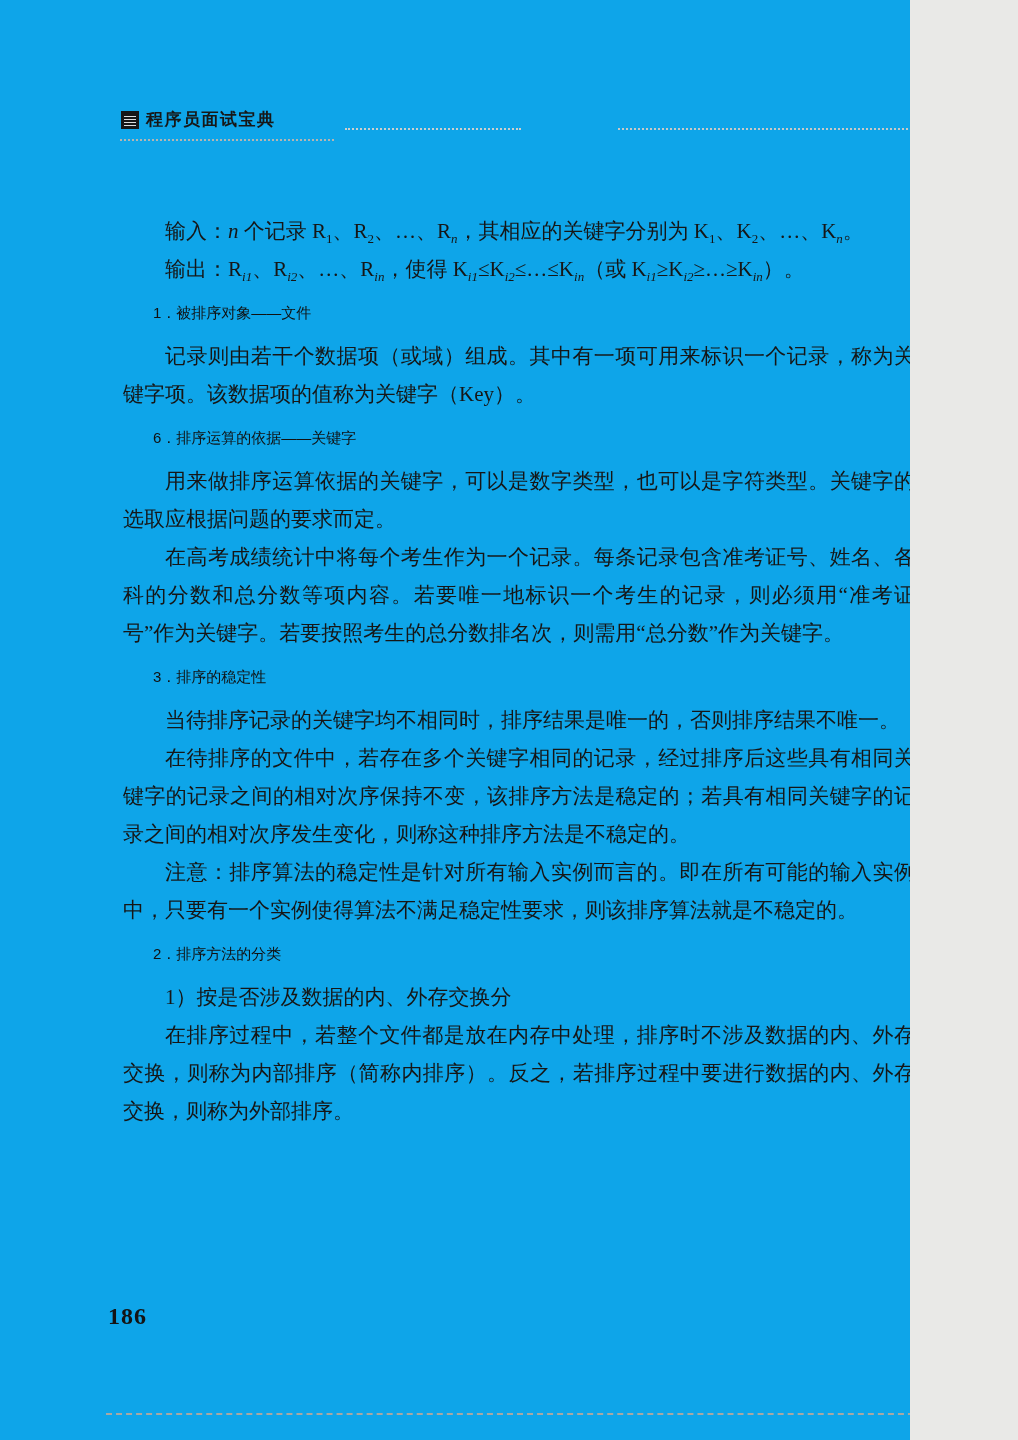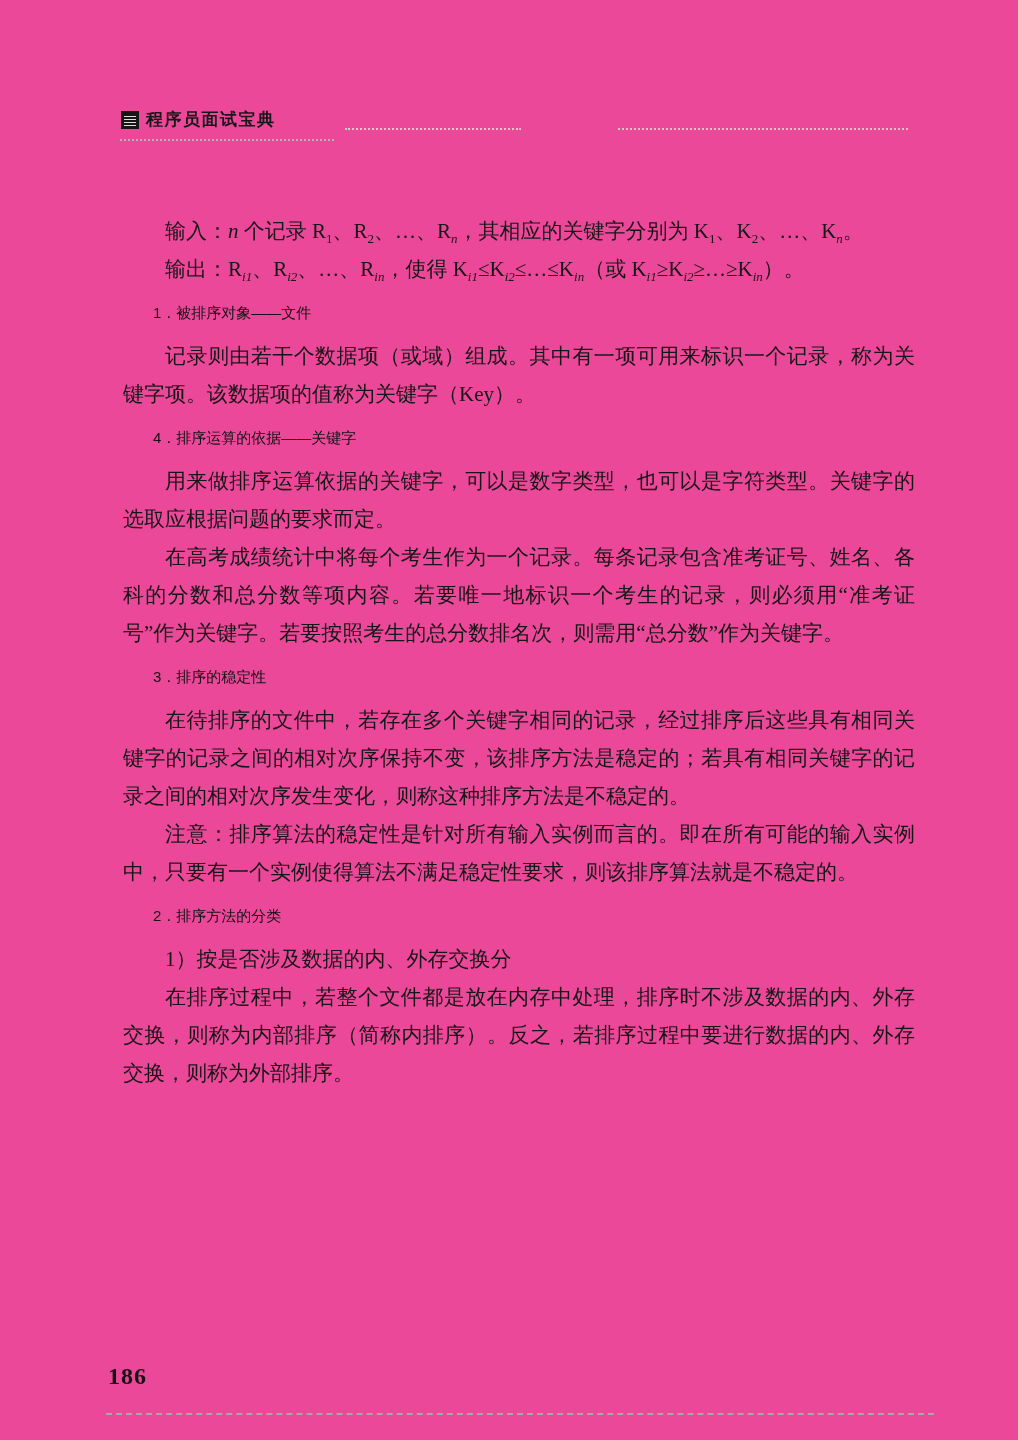--- a/index.html
+++ b/index.html
@@ -3,22 +3,22 @@
 <meta charset="utf-8">
 <style>
   * { margin:0; padding:0; box-sizing:border-box; }
   html,body { width:1018px; }
   body {
     background:#e9e9e7;
     font-family:"Liberation Serif","DejaVu Serif",serif;
   }
   .page {
     position:relative;
-    width:1018px; height:1440px;
-    background:#ec4899;
+    width:910px; height:1440px;
+    background:#0ea5e9;
     color:#1b1b1b;
     overflow:hidden;
   }
   
   .header {
     position:absolute; top:108px; left:121px;
     display:flex; align-items:center; gap:7px;
   }
   .logo {
     width:18px; height:18px; background:#161616;
@@ -52,21 +52,21 @@
     font-size:15px; font-weight:normal; color:#111;
     text-indent:2em; margin:6px 0 5px 0;
   }
   sub {
     font-size:13px; line-height:0; vertical-align:-5px;
     letter-spacing:0;
   }
   .ital { font-style:italic; font-family:"Liberation Serif","DejaVu Serif",serif; }
 
   
-  .footer { position:absolute; left:108px; top:1363px; }
+  .footer { position:absolute; left:108px; top:1303px; }
   .pagenum {
     font-family:"Liberation Serif","DejaVu Serif",serif;
     font-weight:bold; font-size:24px; color:#141414; letter-spacing:1px;
   }
   .bottom-rule {
     position:absolute; left:106px; top:1413px; width:828px;
     border-top:2px dashed #a8a8a4;
   }
 </style>
 </head>
@@ -80,24 +80,25 @@
   </div>
   <div class="rule rule-title"></div>
   <div class="rule rule-mid"></div>
   <div class="rule rule-right"></div>
 
   <div class="content">
       <p class="para"><span>输入：</span><span class="ital">n</span><span> 个记录 R</span><sub>1</sub><span>、R</span><sub>2</sub><span>、…、R</span><sub class="ital">n</sub><span>，其相应的关键字分别为 K</span><sub>1</sub><span>、K</span><sub>2</sub><span>、…、K</span><sub class="ital">n</sub><span>。</span></p>
       <p class="para"><span>输出：R</span><sub class="ital">i1</sub><span>、R</span><sub class="ital">i2</sub><span>、…、R</span><sub class="ital">in</sub><span>，使得 K</span><sub class="ital">i1</sub><span>≤K</span><sub class="ital">i2</sub><span>≤…≤K</span><sub class="ital">in</sub><span>（或 K</span><sub class="ital">i1</sub><span>≥K</span><sub class="ital">i2</sub><span>≥…≥K</span><sub class="ital">in</sub><span>）。</span></p>
       <h3 class="heading"><span>1．被排序对象——文件</span></h3>
       <p class="para"><span>记录则由若干个数据项（或域）组成。其中有一项可用来标识一个记录，称为关键字项。该数据项的值称为关键字（Key）。</span></p>
-      <h3 class="heading"><span>4．排序运算的依据——关键字</span></h3>
+      <h3 class="heading"><span>6．排序运算的依据——关键字</span></h3>
       <p class="para"><span>用来做排序运算依据的关键字，可以是数字类型，也可以是字符类型。关键字的选取应根据问题的要求而定。</span></p>
       <p class="para"><span>在高考成绩统计中将每个考生作为一个记录。每条记录包含准考证号、姓名、各科的分数和总分数等项内容。若要唯一地标识一个考生的记录，则必须用“准考证号”作为关键字。若要按照考生的总分数排名次，则需用“总分数”作为关键字。</span></p>
       <h3 class="heading"><span>3．排序的稳定性</span></h3>
+      <p class="para"><span>当待排序记录的关键字均不相同时，排序结果是唯一的，否则排序结果不唯一。</span></p>
       <p class="para"><span>在待排序的文件中，若存在多个关键字相同的记录，经过排序后这些具有相同关键字的记录之间的相对次序保持不变，该排序方法是稳定的；若具有相同关键字的记录之间的相对次序发生变化，则称这种排序方法是不稳定的。</span></p>
       <p class="para"><span>注意：排序算法的稳定性是针对所有输入实例而言的。即在所有可能的输入实例中，只要有一个实例使得算法不满足稳定性要求，则该排序算法就是不稳定的。</span></p>
       <h3 class="heading"><span>2．排序方法的分类</span></h3>
       <p class="para"><span>1）按是否涉及数据的内、外存交换分</span></p>
       <p class="para"><span>在排序过程中，若整个文件都是放在内存中处理，排序时不涉及数据的内、外存交换，则称为内部排序（简称内排序）。反之，若排序过程中要进行数据的内、外存交换，则称为外部排序。</span></p>
     </div>
 
   <div class="footer">
     <span class="pagenum">186</span>
   </div>

